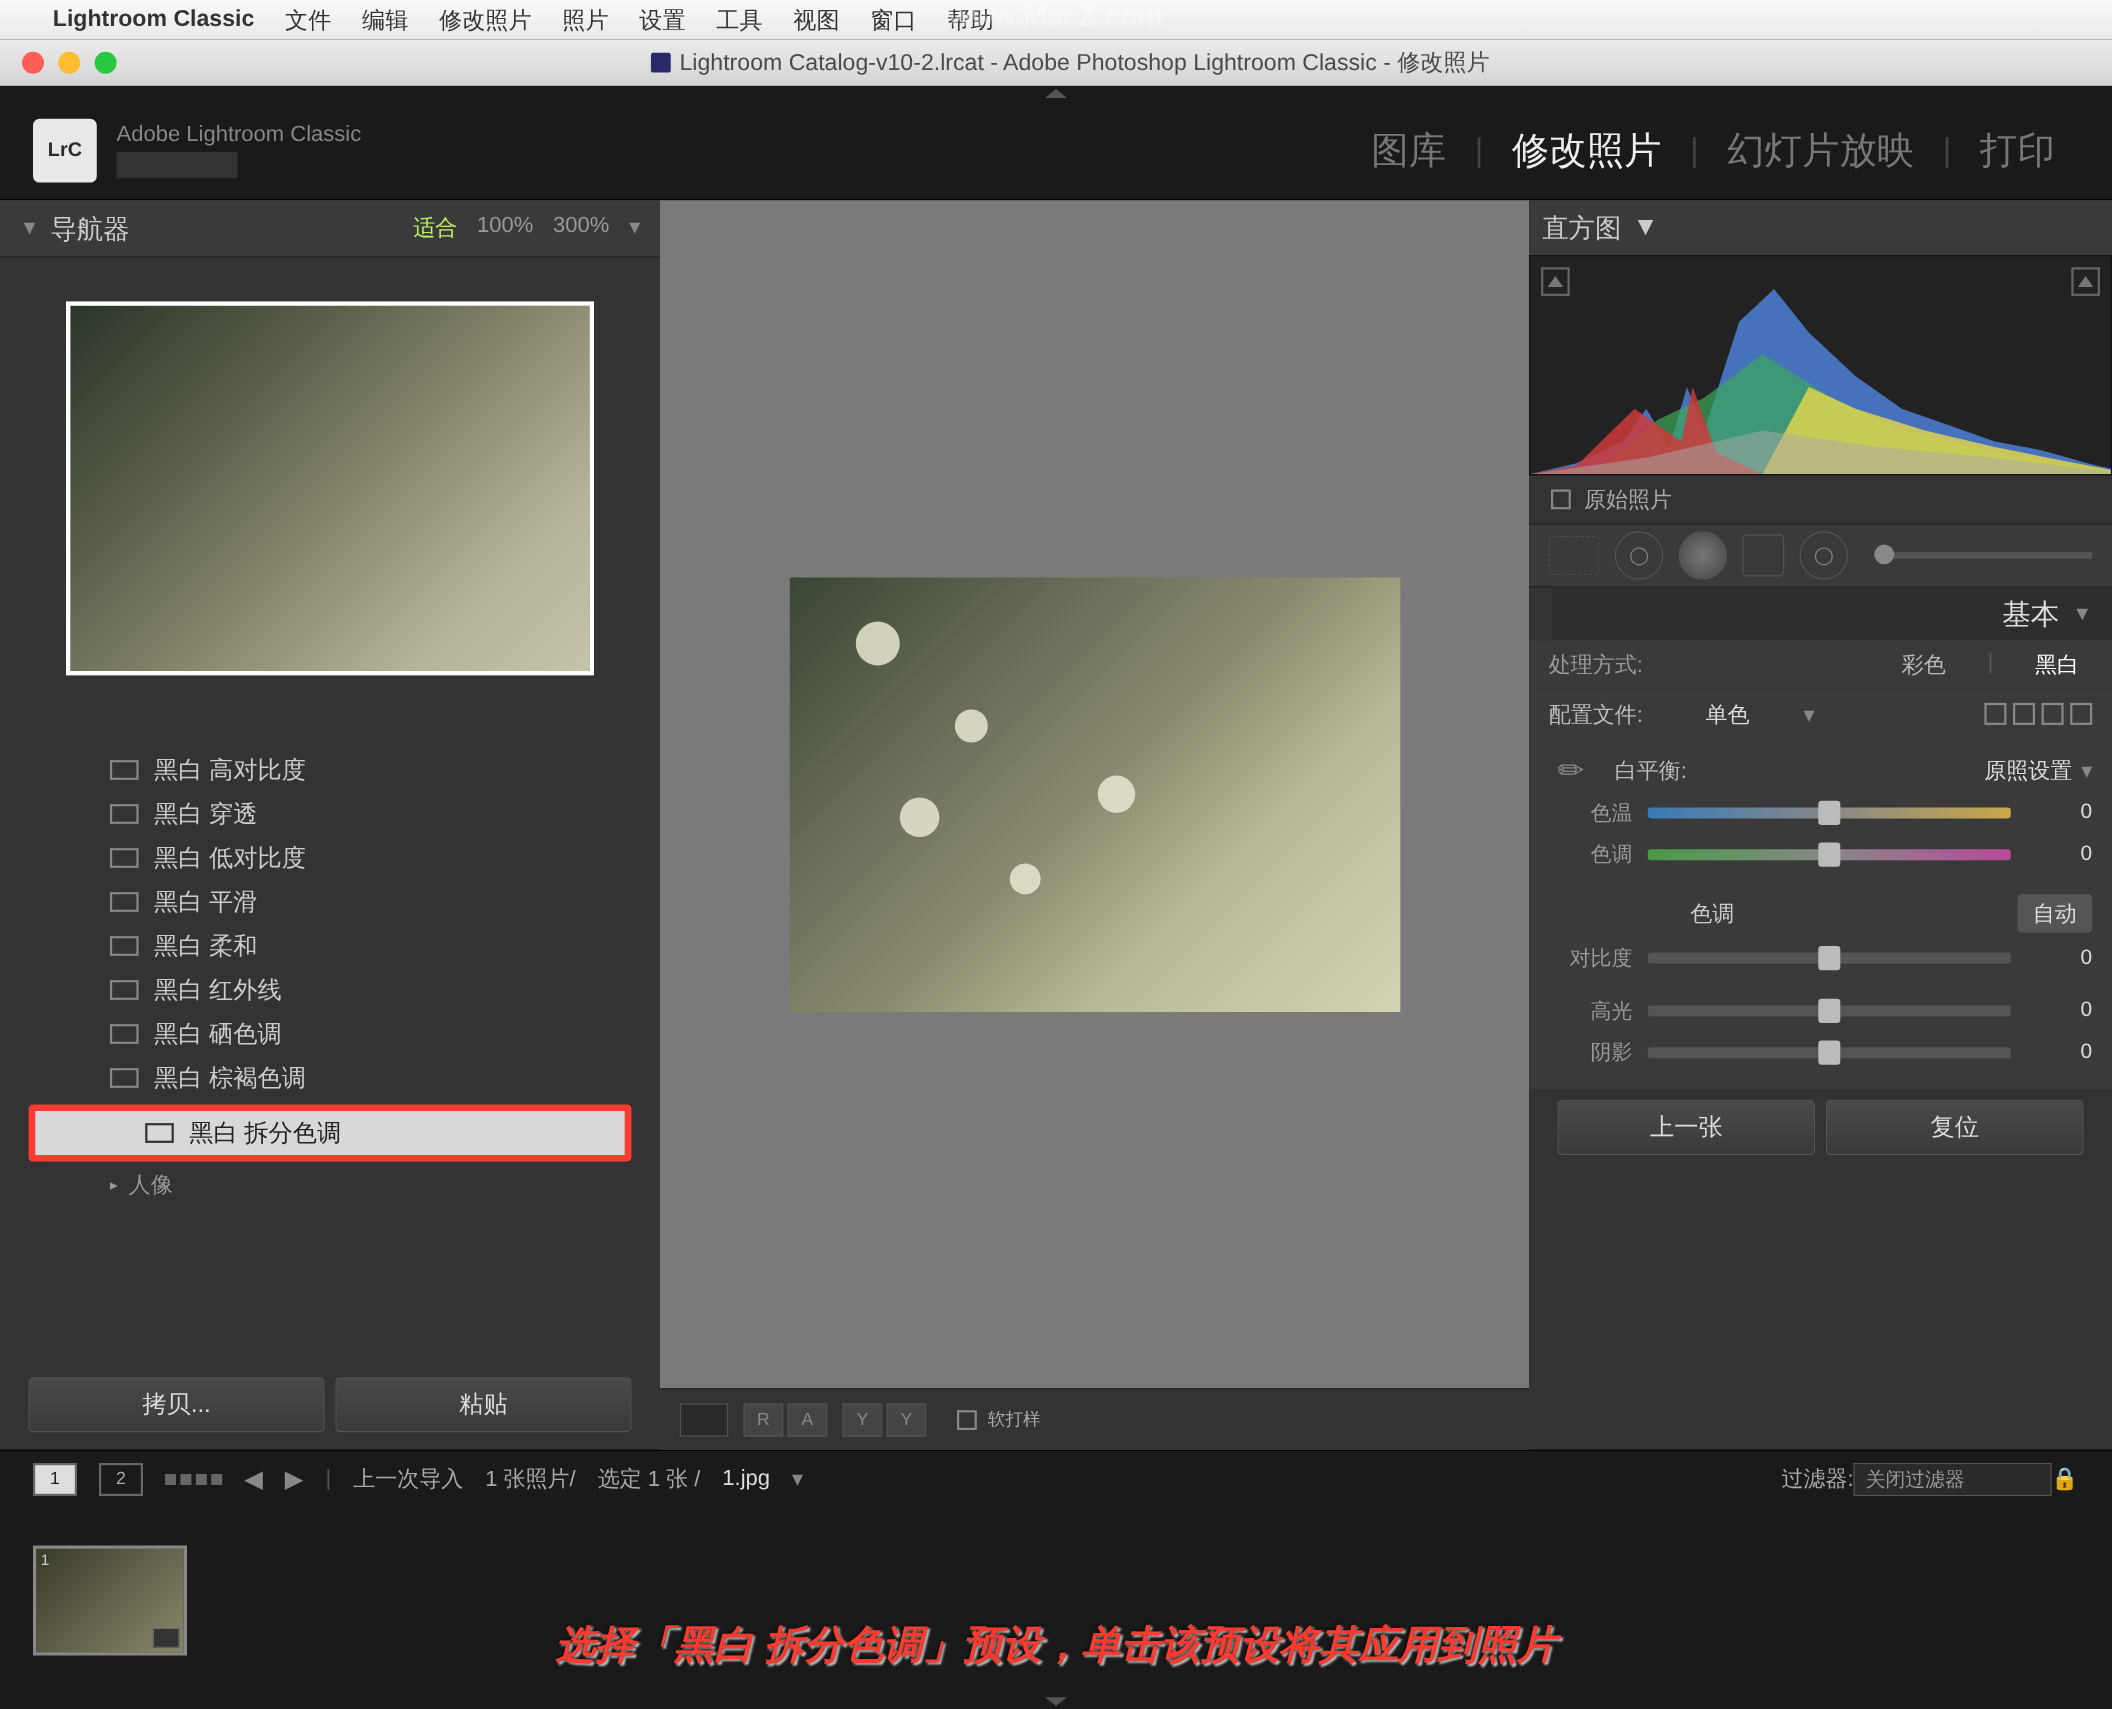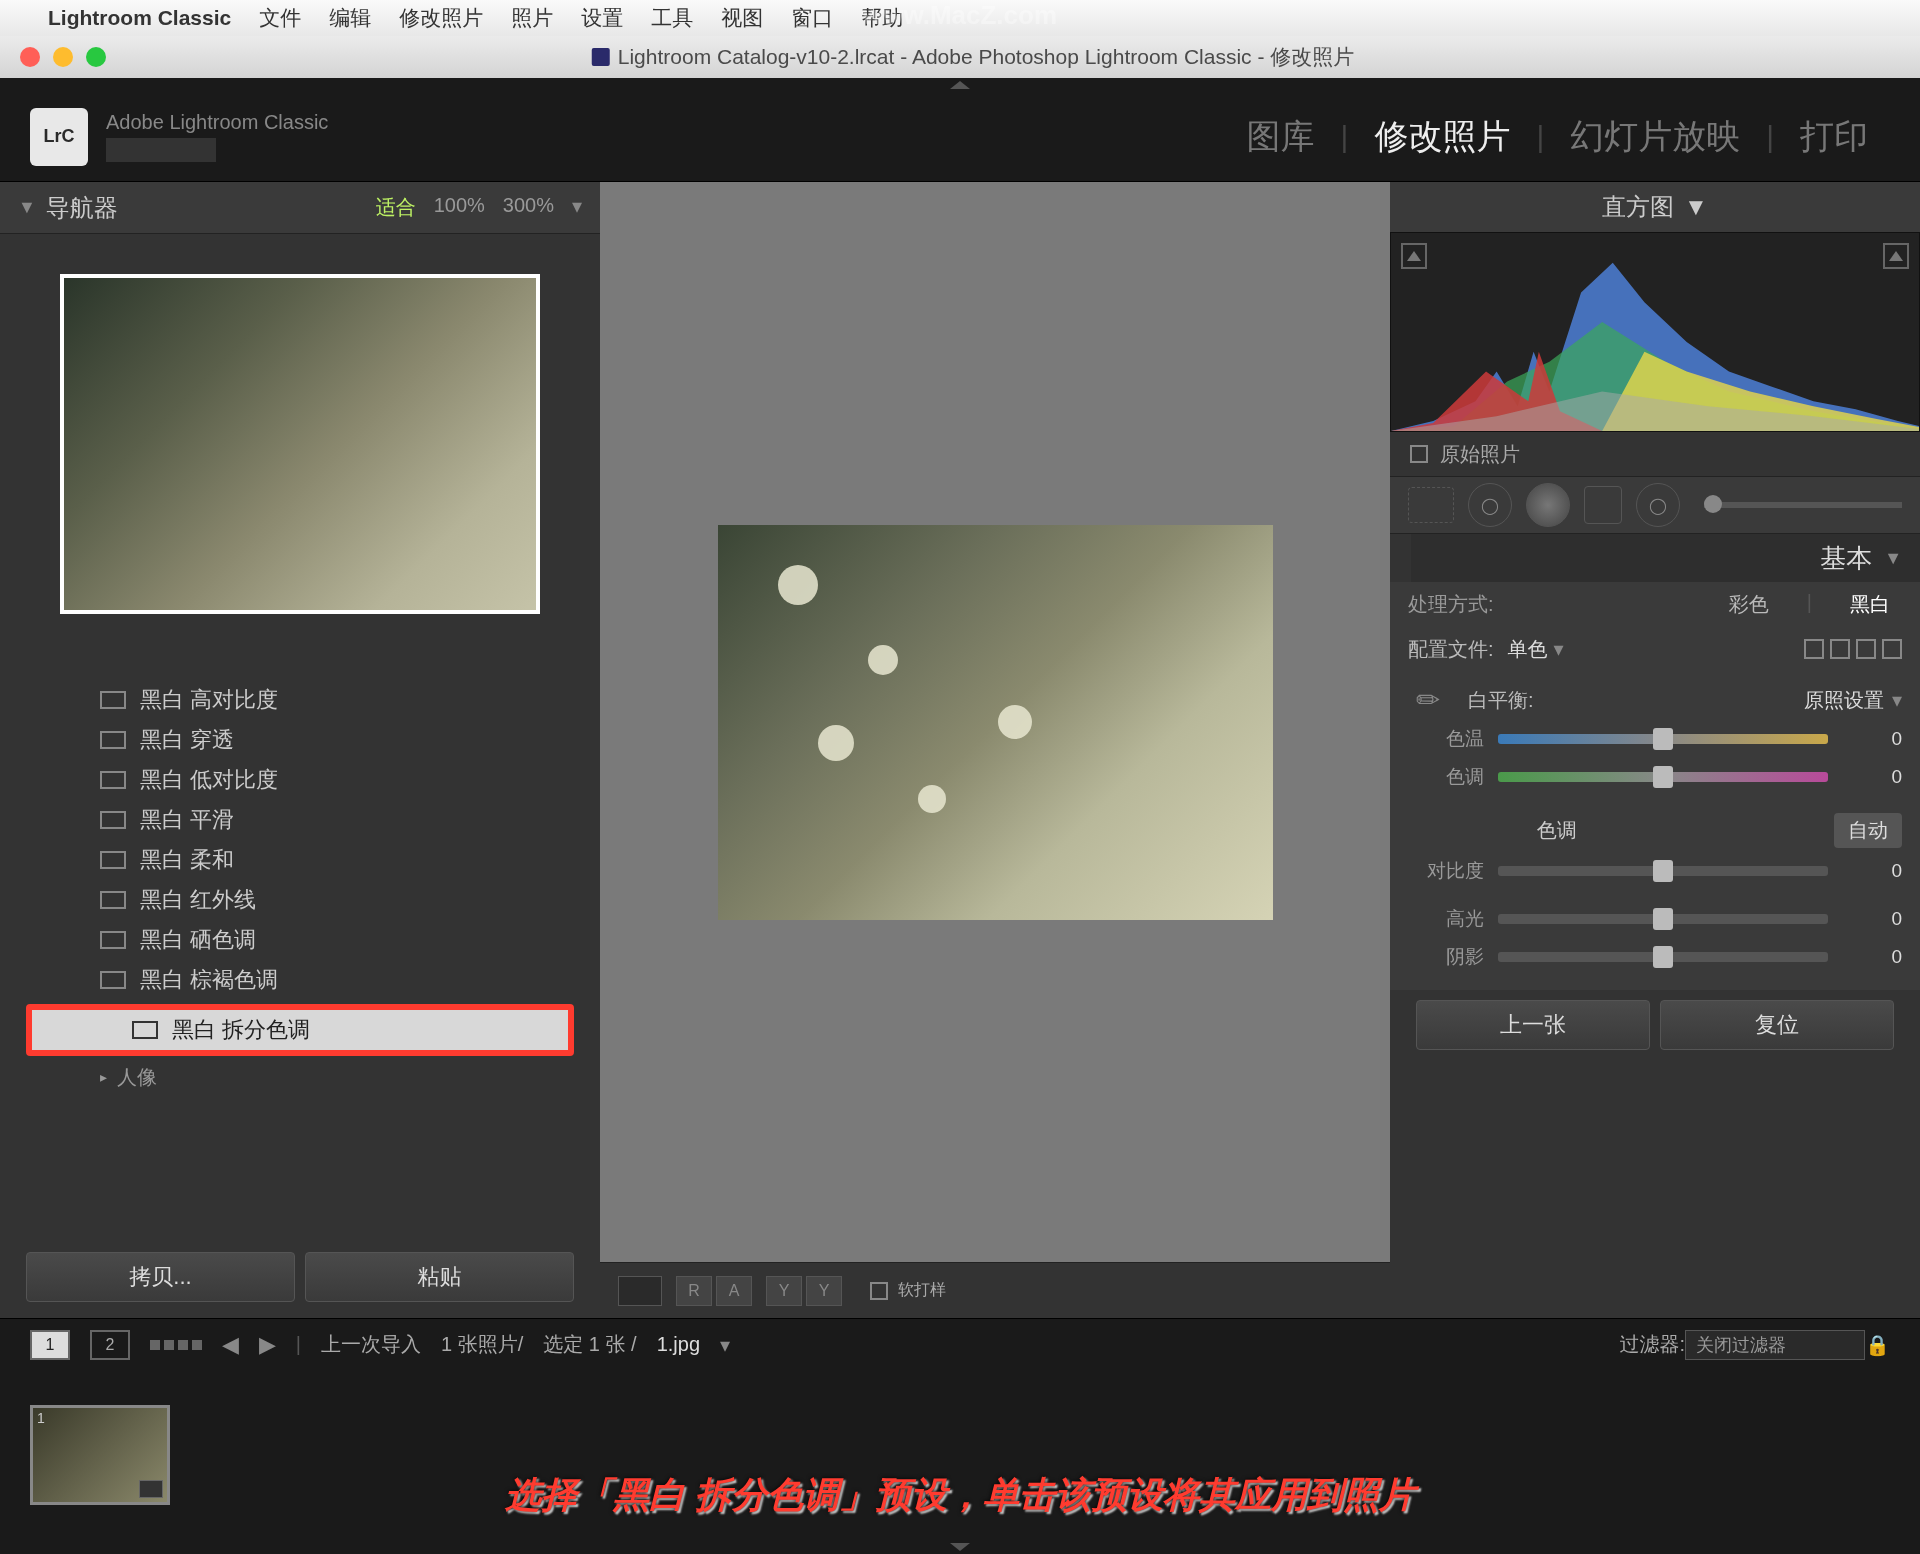--- a/index.html
+++ b/index.html
@@ -59,21 +59,21 @@
 .preset-row.selected { background:#d8d8d8; color:#222; }
 .preset-row.selected .picon { border-color:#333; }
 .highlight-box { border:6px solid #ff3b2f; border-radius:4px; margin:4px 26px; }
 .preset-sub { display:flex; align-items:center; height:34px; padding-left:100px; color:#999; font-size:20px;}
 .preset-sub .tri { margin-right:10px; font-size:14px;}
 
 .btn-row { display:flex; gap:10px; padding:10px 26px 16px; }
 .lr-btn { flex:1; height:50px; background: linear-gradient(#4a4a4a,#3a3a3a); border:1px solid #555; color:#ddd; font-size:22px; display:flex; align-items:center; justify-content:center; border-radius:4px; cursor:pointer;}
 
 
-.histo-head { display:flex; justify-content:center; align-items:center; height:50px; padding:0 28px; color:#ccc; font-size:24px; background:#3a3a3a;}
+.histo-head { display:flex; justify-content:flex-start; align-items:center; height:50px; padding:0 12px; color:#ccc; font-size:24px; background:#3a3a3a;}
 .histo-box { height: 200px; background:#222; margin:0; position:relative; border:1px solid #111;}
 .histo-clip { position:absolute; top:10px; width:26px; height:26px; border:2px solid #666; display:flex; align-items:center; justify-content:center;}
 .histo-clip.l { left:10px; } .histo-clip.r { right:10px; }
 .histo-clip::after{content:'';border-left:7px solid transparent;border-right:7px solid transparent;border-bottom:10px solid #777;}
 .original-check { display:flex; align-items:center; height:44px; padding:0 20px; color:#aaa; font-size:20px; gap:12px; background:#333;}
 .chk { width:18px; height:18px; border:2px solid #888; }
 
 .tool-strip { height: 58px; display:flex; align-items:center; gap:14px; padding:0 18px; background:#3a3a3a; border-top:1px solid #222; border-bottom:1px solid #222;}
 .tool { width:44px; height:44px; border:1px solid #555; border-radius:50%; display:flex; align-items:center; justify-content:center; color:#888;}
 .tool.rect{ border-radius:4px; width:38px; height:38px;}
@@ -85,21 +85,21 @@
 .section-head { height:48px; display:flex; align-items:center; justify-content:flex-end; padding:0 18px; background:#2e2e2e; color:#ddd; font-size:26px; gap:12px;margin-left:21px;}
 .section-head .disc { color:#888; font-size:18px;}
 
 .row { display:flex; align-items:center; height:44px; padding:0 18px; color:#bbb; font-size:20px; background:#3a3a3a;}
 .row .lab { color:#999; }
 .row .sep2 { margin:0 14px; color:#555;}
 .color-toggle { margin-left:auto; display:flex; gap:0; }
 .color-toggle span { padding:0 12px; }
 .color-toggle .sel { color:#fff; }
 
-.config-row{ display:flex; align-items:center; height:46px; padding:0 18px; background:#3a3a3a; color:#bbb; font-size:20px;}
+.config-row{ display:flex; align-items:center; height:46px; padding:0 18px; background:#3a3a3a; color:#bbb; font-size:20px;gap:43px;}
 .grid-icons { margin-left:auto; display:flex; gap:6px;}
 .grid-icons .g{ width:20px; height:20px; border:2px solid #888; }
 
 .wb-block{ background:#3a3a3a; padding:8px 18px 14px; }
 .wb-top{ display:flex; align-items:center; height:40px; color:#bbb; font-size:20px;}
 .dropper{ width:40px; height:40px; transform:rotate(-45deg); display:flex; align-items:center; justify-content:center; color:#888; font-size:28px;}
 .wb-top .sel-val{ margin-left:auto; color:#ddd;}
 .wb-top .chev{ margin-left:8px; color:#888;}
 
 .slider-row{ display:flex; align-items:center; height:38px; color:#bbb; font-size:19px; gap:14px;}

